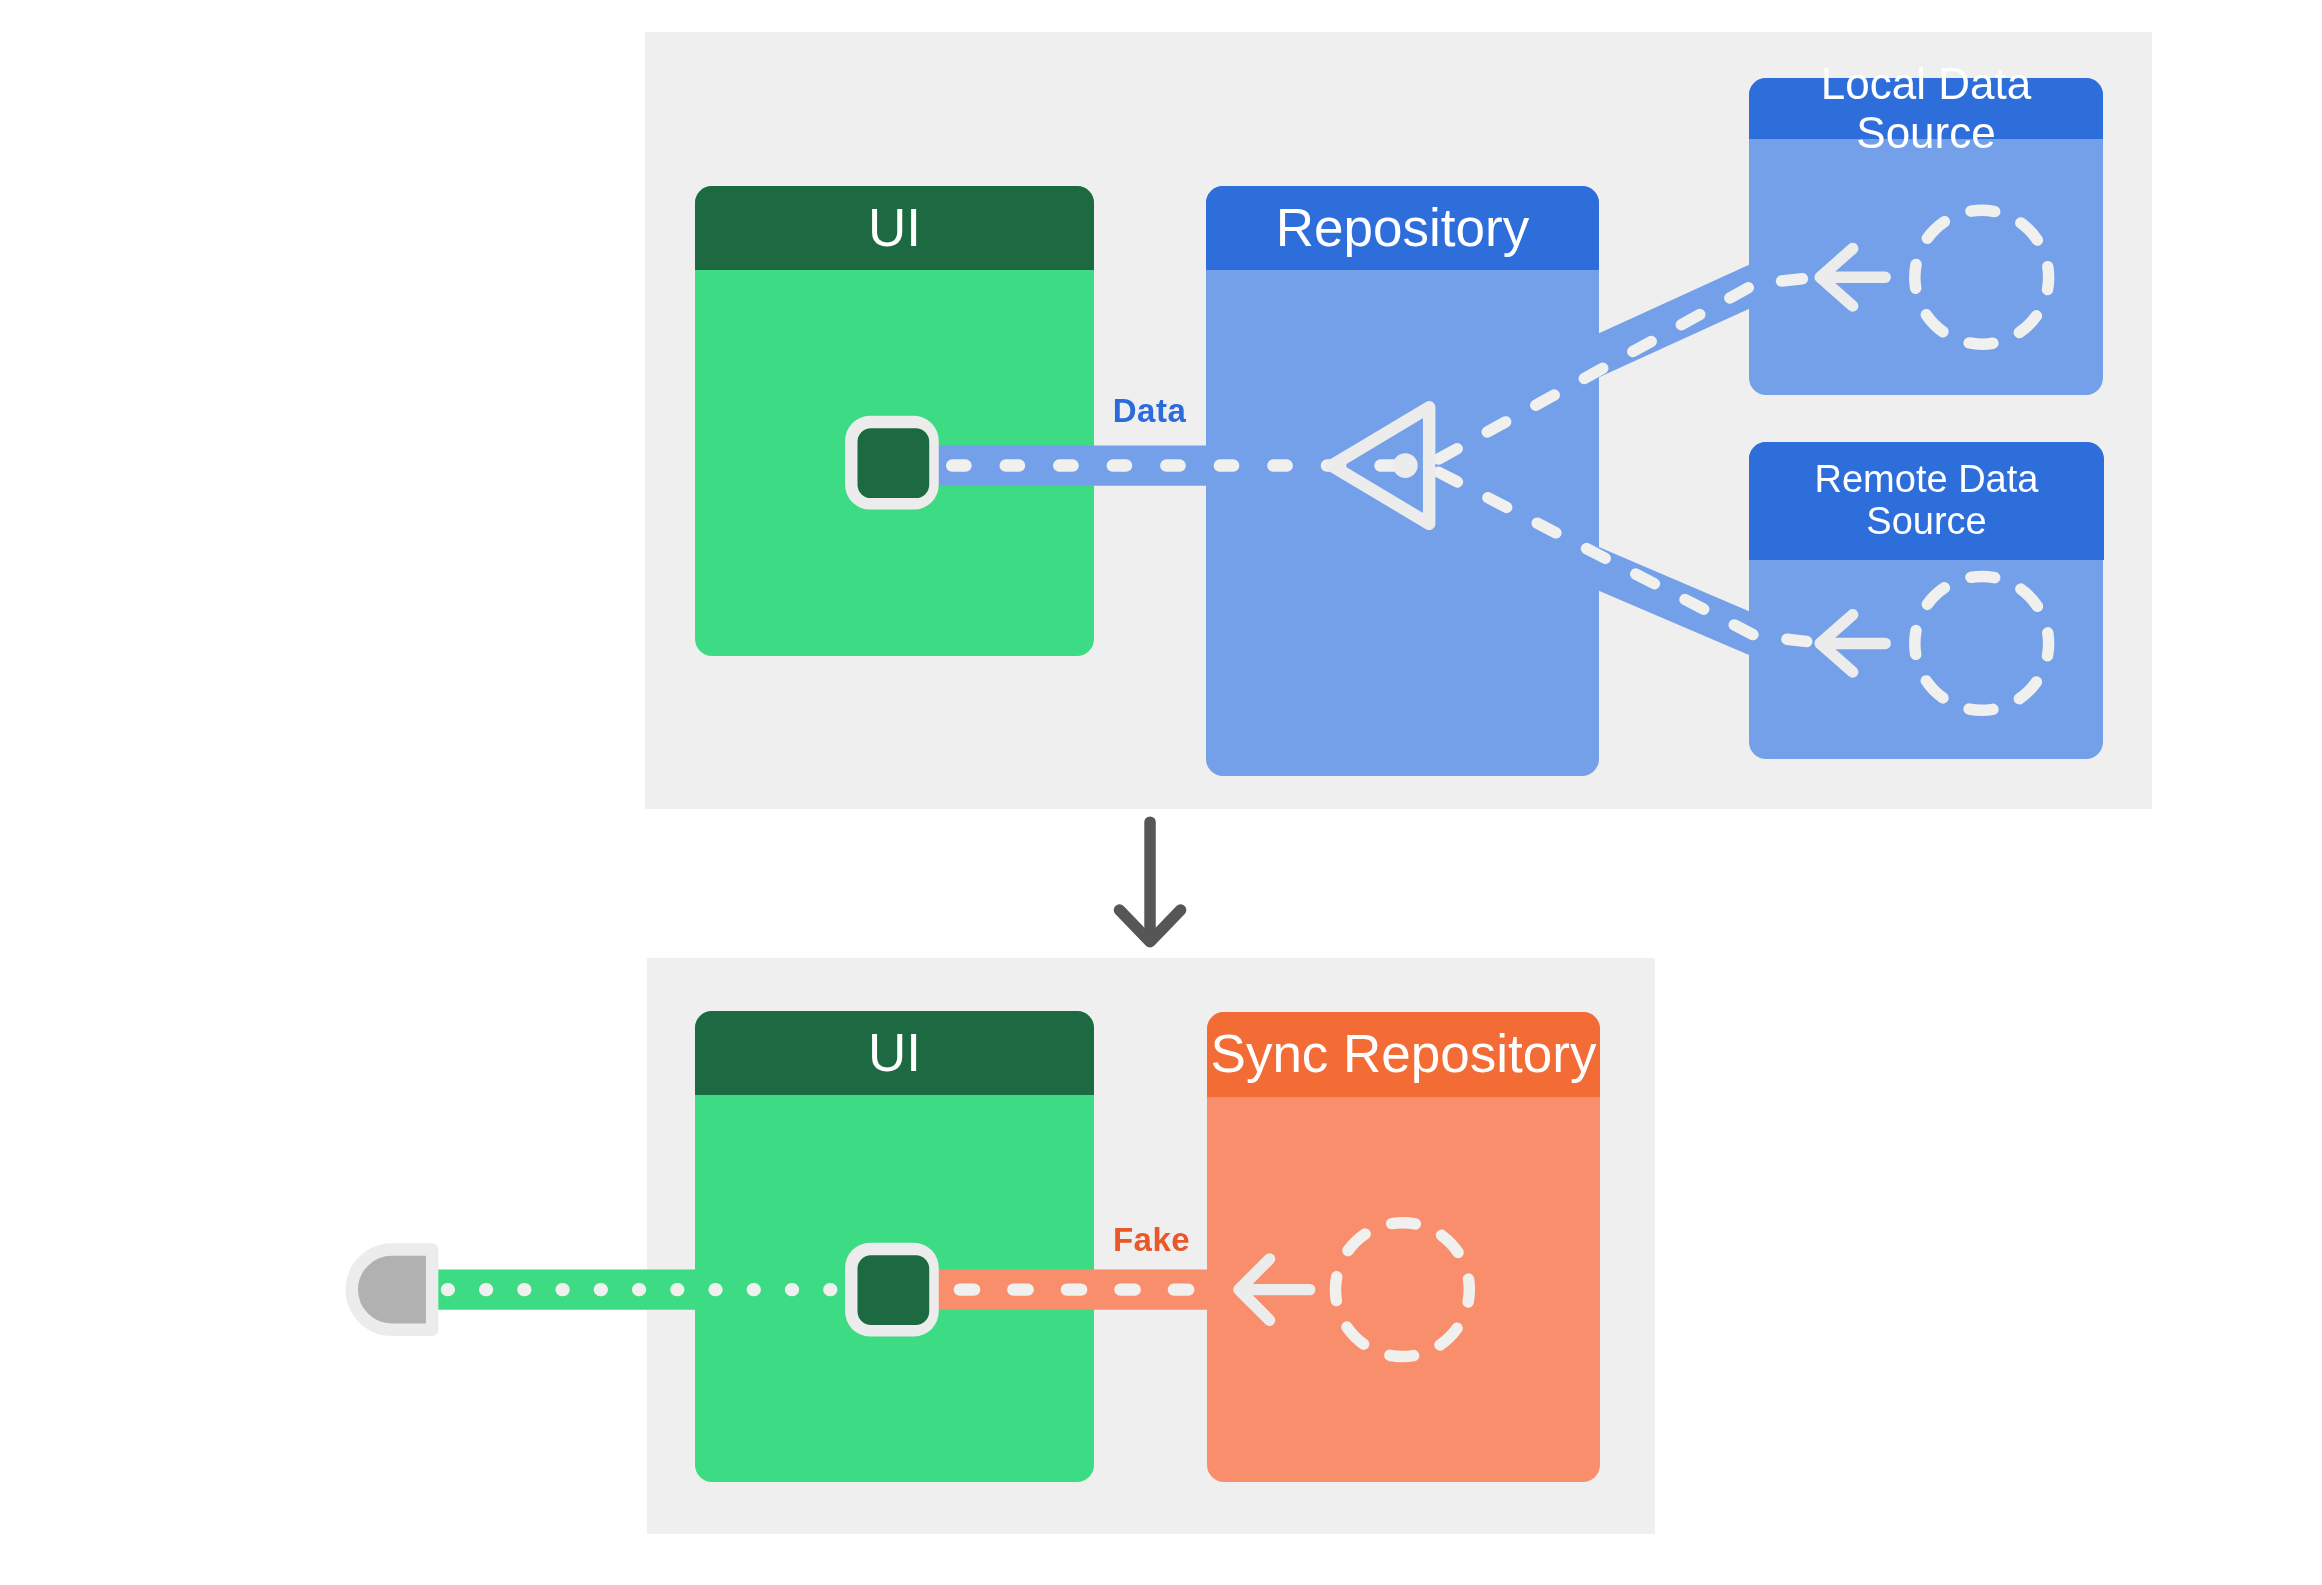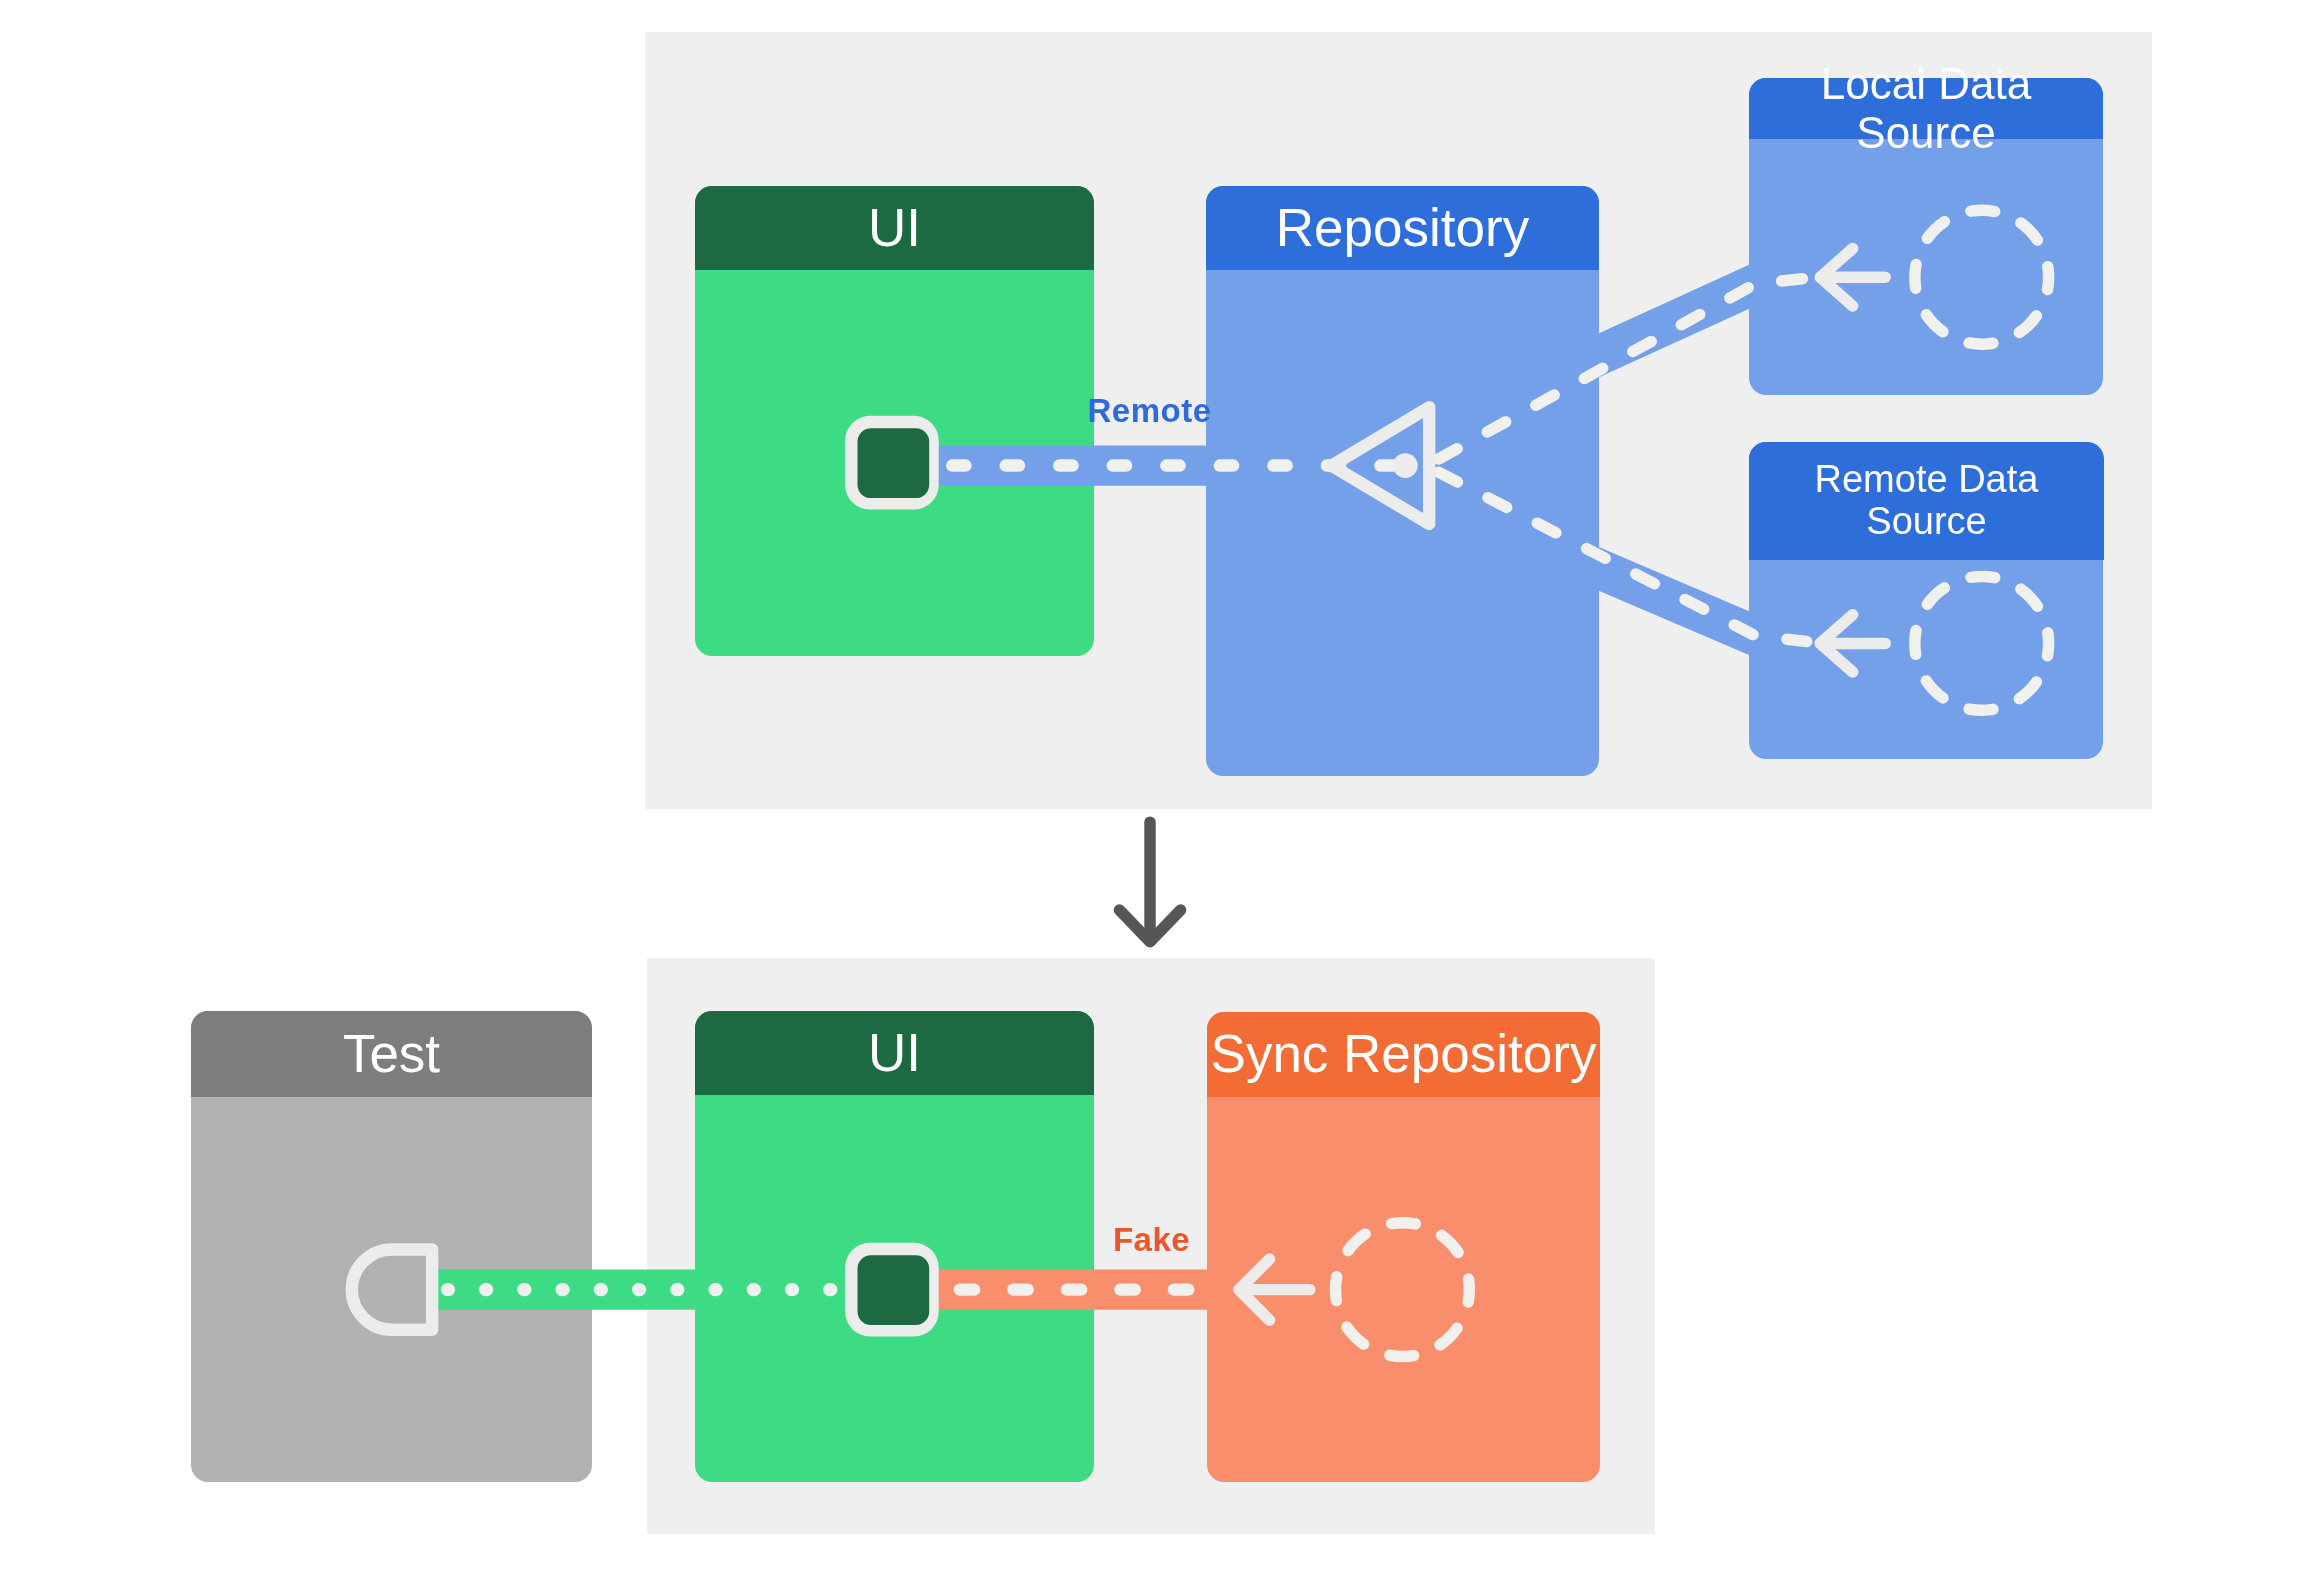--- a/index.html
+++ b/index.html
@@ -63,31 +63,28 @@
   <div class="box repo">
     <div class="hdr">Repository</div>
   </div>
   <div class="box local">
     <div class="hdr">Local Data Source</div>
   </div>
   <div class="box remote">
     <div class="hdr">Remote Data Source</div>
   </div>
 
-  <div class="box test">
-    <div class="hdr">Test</div>
-  </div>
   <div class="box ui-bottom">
     <div class="hdr">UI</div>
   </div>
   <div class="box fake">
     <div class="hdr">Sync Repository</div>
   </div>
 
-  <div class="conn-label async">Remote</div>
+  <div class="conn-label async">Data</div>
   <div class="conn-label sync">Fake</div>
 
   <svg class="overlay" width="2323" height="1586" viewBox="0 0 2430 1659">
 
     <line class="band-blue" x1="933" y1="487" x2="1400" y2="487"></line>
     <polyline class="band-blue" points="1420,487 1836,297 1965,291" stroke-linejoin="round"></polyline>
     <polyline class="band-blue" points="1420,487 1836,665 1965,672" stroke-linejoin="round"></polyline>
     <line class="band-green" x1="440" y1="1349" x2="935" y2="1349"></line>
     <line class="band-orange" x1="935" y1="1349" x2="1430" y2="1349"></line>
 

